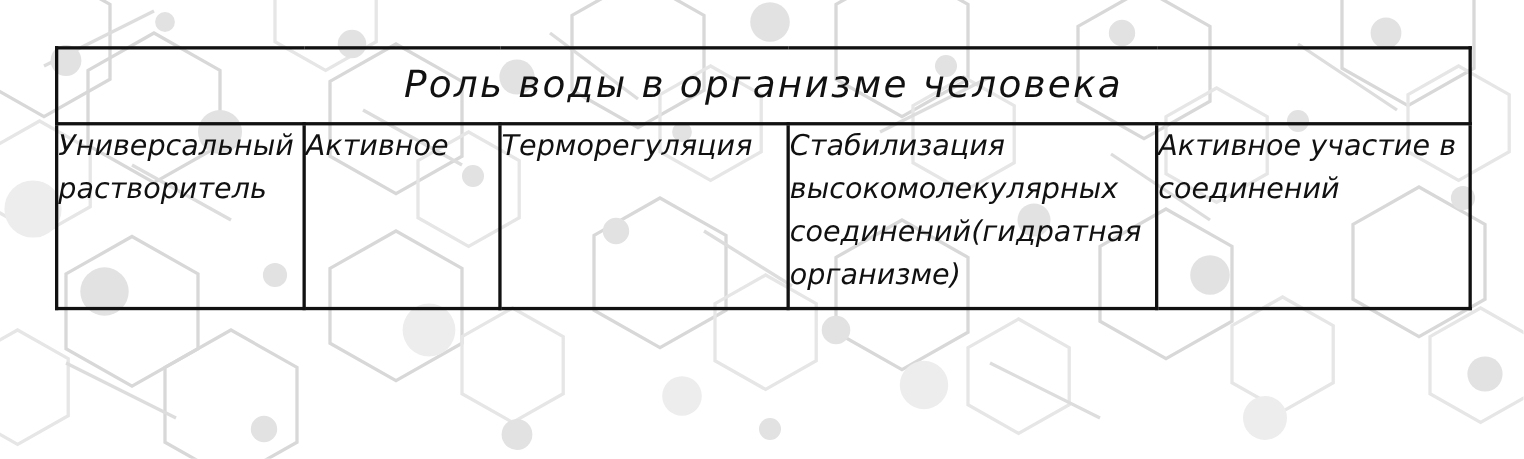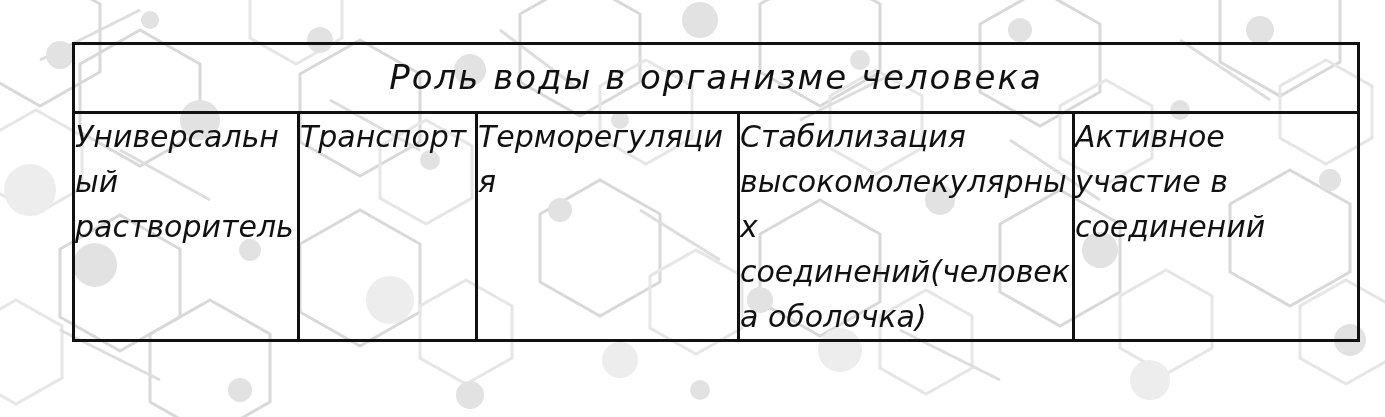--- a/index.html
+++ b/index.html
@@ -27,21 +27,20 @@
   }
 
   
   .diagram-wrap {
     position: absolute;
     left: 50px;
     top: 42px;
     width: 1285px;
     height: 240px;
     z-index: 2;
-    margin-left: 22px;
   }
 
   table.role-table {
     width: 100%;
     height: 100%;
     border-collapse: collapse;
     table-layout: fixed;
     background: transparent;
   }
 
@@ -68,21 +67,21 @@
     display: block;
   }
 
   .item-cell {
     padding: 46px 12px 10px 14px;
   }
 
   .item-text {
     font-family: "DejaVu Sans", sans-serif;
     font-style: italic;
-    font-size: 30px;
+    font-size: 26px;
     line-height: 1.5;
     color: #111111;
     display: block;
     word-wrap: break-word;
     hyphens: none;
   }
 
   
 </style>
 </head>
@@ -186,27 +185,27 @@
       <tr>
         <td class="title-cell" colspan="5">
           <span class="title-text">Роль воды в организме человека</span>
         </td>
       </tr>
       <tr>
         <td class="item-cell">
           <span class="item-text">Универсальный растворитель</span>
         </td>
         <td class="item-cell">
-          <span class="item-text">Транспорт</span>
+          <span class="item-text">Активное</span>
         </td>
         <td class="item-cell">
           <span class="item-text">Терморегуляция</span>
         </td>
         <td class="item-cell">
-          <span class="item-text">Стабилизация высокомолекулярных соединений(человека оболочка)</span>
+          <span class="item-text">Стабилизация высокомолекулярных соединений(гидратная организме)</span>
         </td>
         <td class="item-cell">
           <span class="item-text">Активное участие в соединений</span>
         </td>
       </tr>
     </tbody>
   </table>
 </div>
 
 </body></html>

